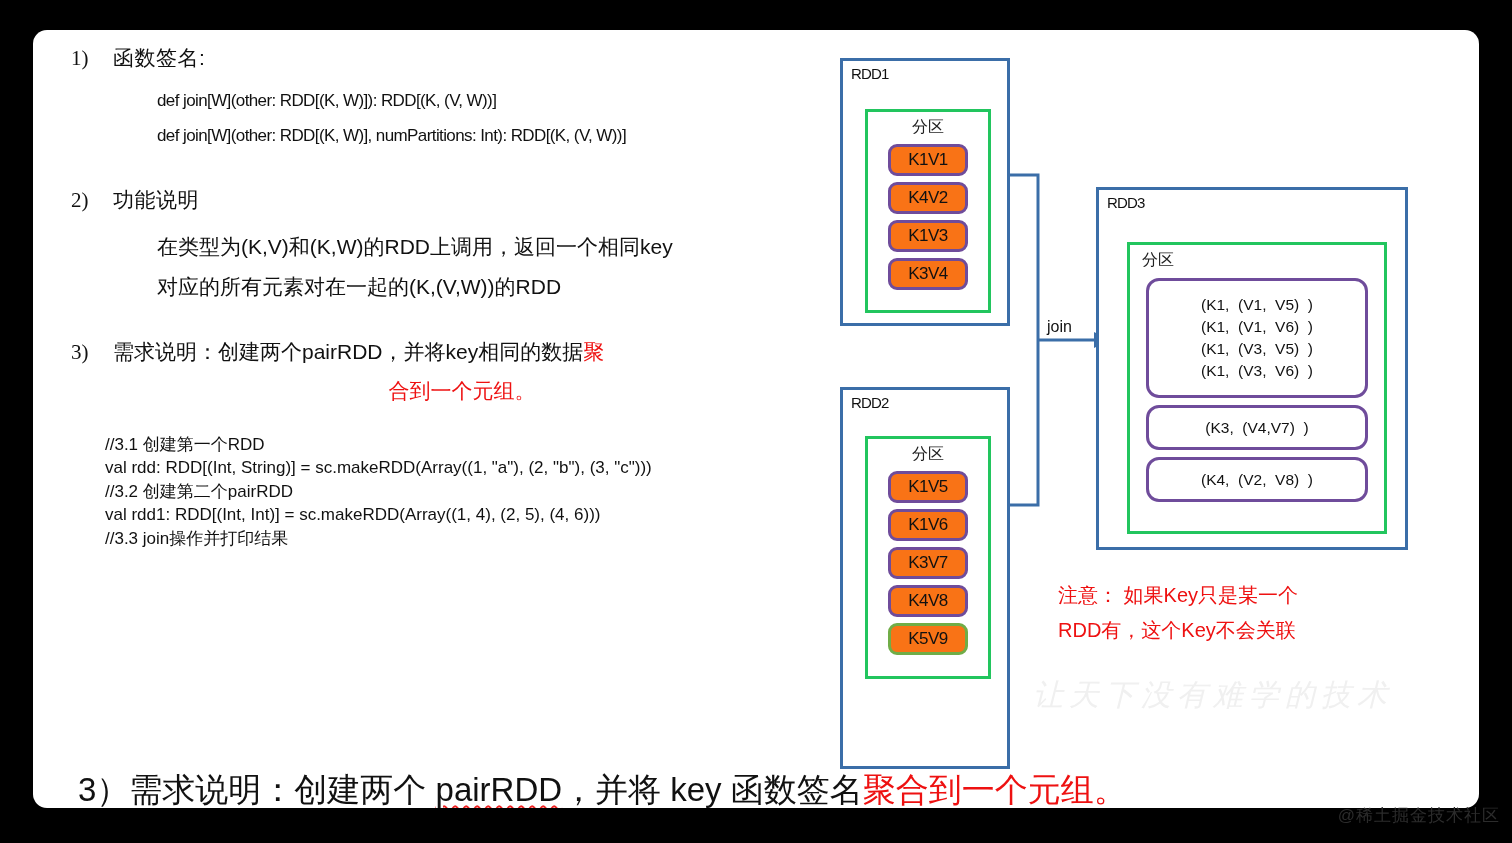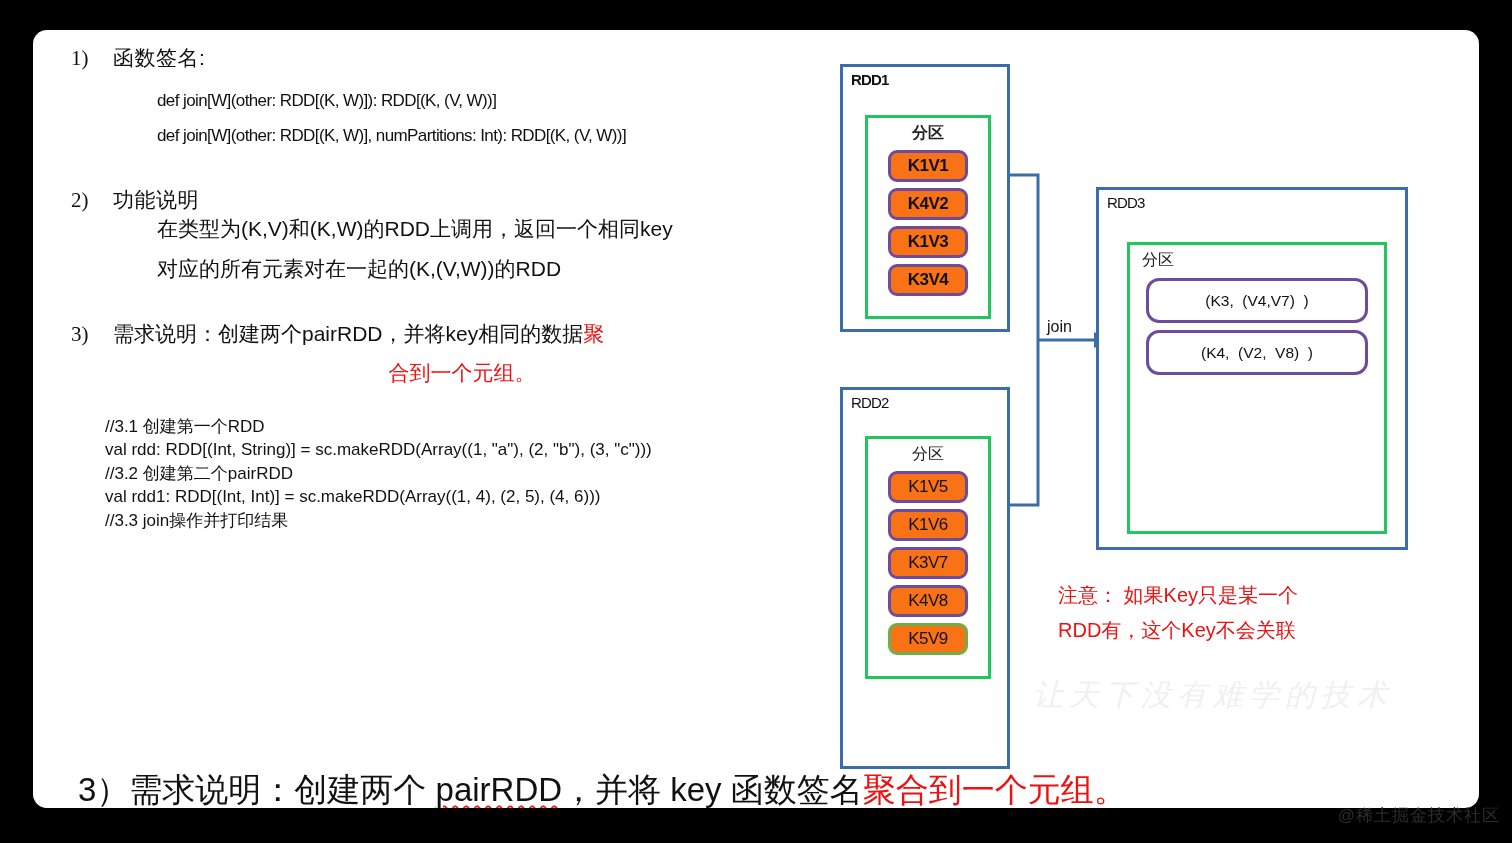--- a/index.html
+++ b/index.html
@@ -203,21 +203,21 @@
       <span class="num-marker">1)</span>
       <span class="heading-cn">函数签名:</span>
     </div>
     <div class="sig-line" style="margin-top:19px;">def join[W](other: RDD[(K, W)]): RDD[(K, (V, W))]</div>
     <div class="sig-line" style="margin-top:15px;">def join[W](other: RDD[(K, W)], numPartitions: Int): RDD[(K, (V, W))]</div>
 
     <div class="num-line" style="margin-top:40px;">
       <span class="num-marker">2)</span>
       <span class="heading-cn">功能说明</span>
     </div>
-    <div class="desc-line" style="margin-top:1px;">在类型为(K,V)和(K,W)的RDD上调用，返回一个相同key</div>
+    <div class="desc-line" style="margin-top:19px;">在类型为(K,V)和(K,W)的RDD上调用，返回一个相同key</div>
     <div class="desc-line" style="margin-top:12px;">对应的所有元素对在一起的(K,(V,W))的RDD</div>
 
     <div class="num-line" style="margin-top:37px;">
       <span class="num-marker">3)</span>
       <span class="req-line"><span>需求说明：创建两个pairRDD，并将key相同的数据</span><span class="red">聚</span></span>
     </div>
     <div class="req-line red" style="margin-top:11px; margin-left:42px;">合到一个元组。</div>
 
     <div class="code-block" style="margin-top:28px;">
       <span class="cmt">//3.1 创建第一个RDD</span>
@@ -233,21 +233,21 @@
   <div id="diagram">
 
     <svg width="670" height="700" style="position:absolute; left:0; top:0;">
 
       <polyline points="208,145 240,145 240,475 208,475" fill="none" stroke="#3b6ea8" stroke-width="3"></polyline>
 
       <line x1="240" y1="310" x2="296" y2="310" stroke="#3b6ea8" stroke-width="3"></line>
       <polygon points="296,302 312,310 296,318" fill="#3b6ea8"></polygon>
     </svg>
 
-    <div class="rdd-outer" style="left:42px; top:34px; width:170px; height:268px;font-weight:bold;">
+    <div class="rdd-outer" style="left:42px; top:28px; width:170px; height:268px;">
       <span class="rdd-label">RDD1</span>
       <div class="rdd-inner" style="left:22px; top:48px; width:126px; height:204px;">
         <div class="partition-label">分区</div>
         <div class="cell purple">K1V1</div>
         <div class="cell purple">K4V2</div>
         <div class="cell purple">K1V3</div>
         <div class="cell purple">K3V4</div>
       </div>
     </div>
 
@@ -262,20 +262,26 @@
         <div class="cell green">K5V9</div>
       </div>
     </div>
 
     <div class="join-label" style="left:249px; top:288px;">join</div>
 
     <div class="rdd-outer" style="left:298px; top:157px; width:312px; height:363px;">
       <span class="rdd-label">RDD3</span>
       <div class="rdd-inner" style="left:28px; top:52px; width:260px; height:292px;">
         <div class="partition-label" style="text-align:left; margin-left:12px;">分区</div>
+        <div class="cell-wide" style="width:222px; height:120px;">
+          <span class="row">(K1,  (V1,  V5)  )</span>
+          <span class="row">(K1,  (V1,  V6)  )</span>
+          <span class="row">(K1,  (V3,  V5)  )</span>
+          <span class="row">(K1,  (V3,  V6)  )</span>
+        </div>
         <div class="cell-wide" style="width:222px; height:45px;">
           <span class="row">(K3,  (V4,V7)  )</span>
         </div>
         <div class="cell-wide" style="width:222px; height:45px;">
           <span class="row">(K4,  (V2,  V8)  )</span>
         </div>
       </div>
     </div>
 
     <div class="note-red" style="left:260px; top:548px;">

